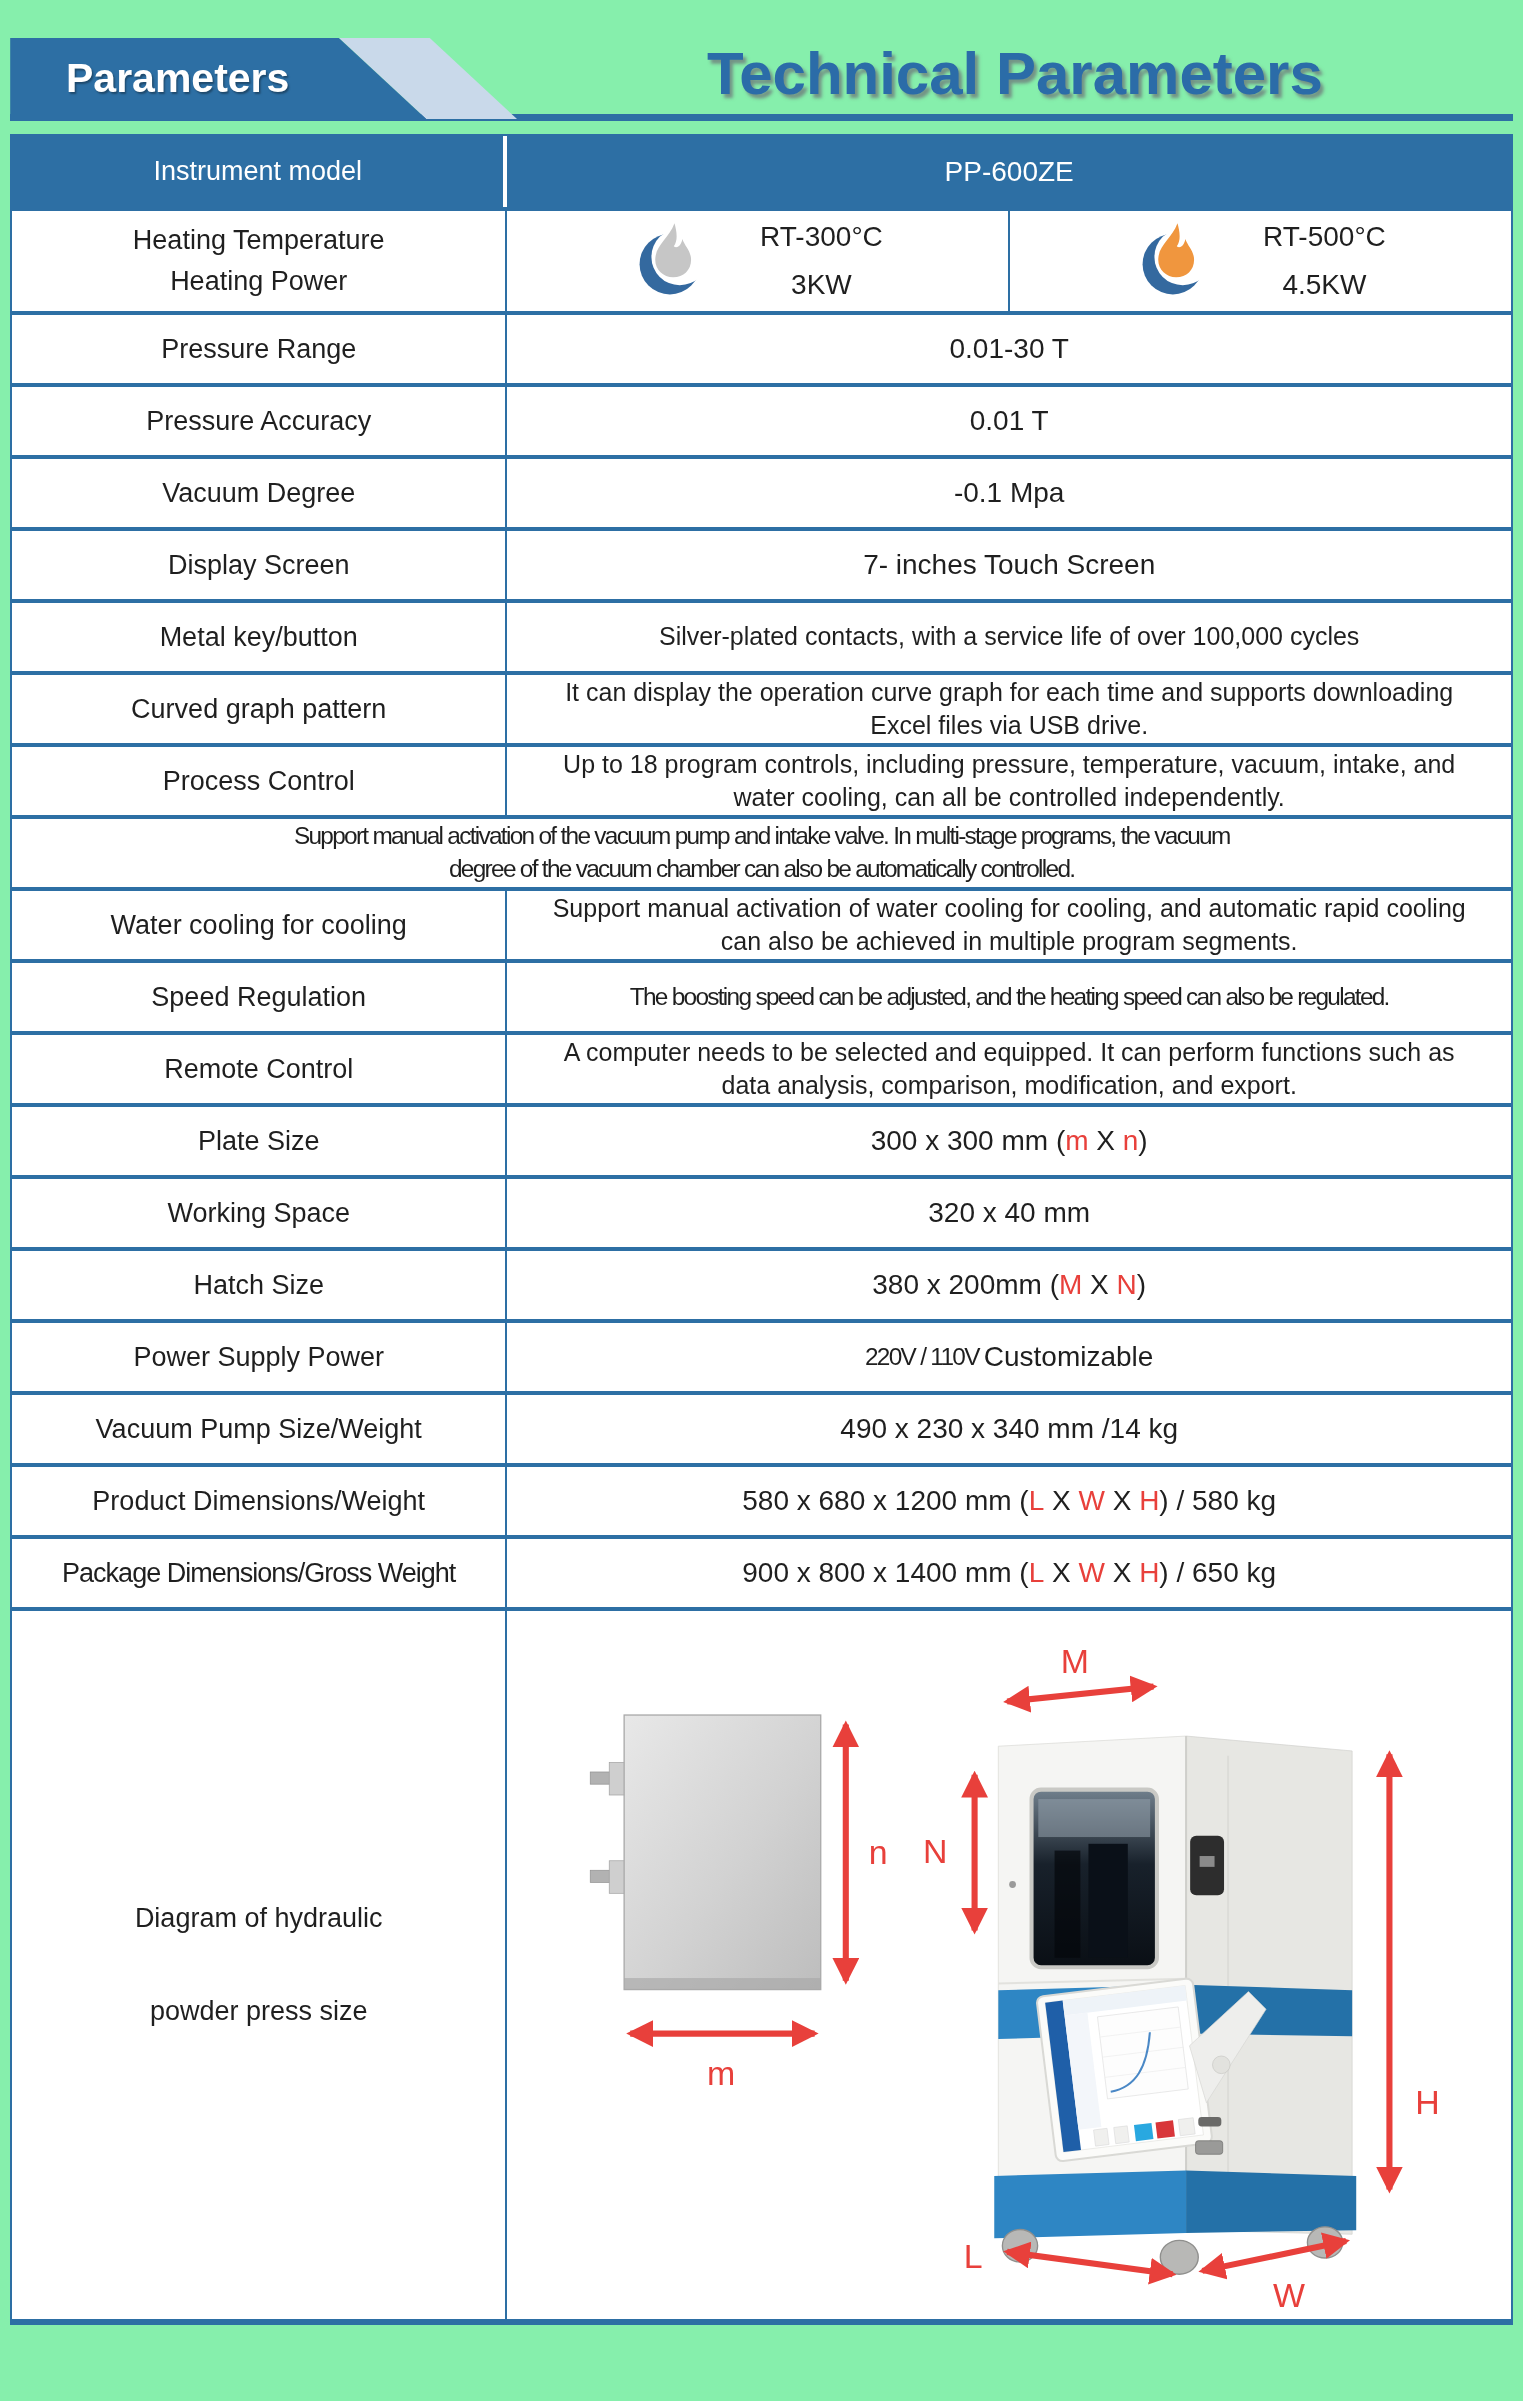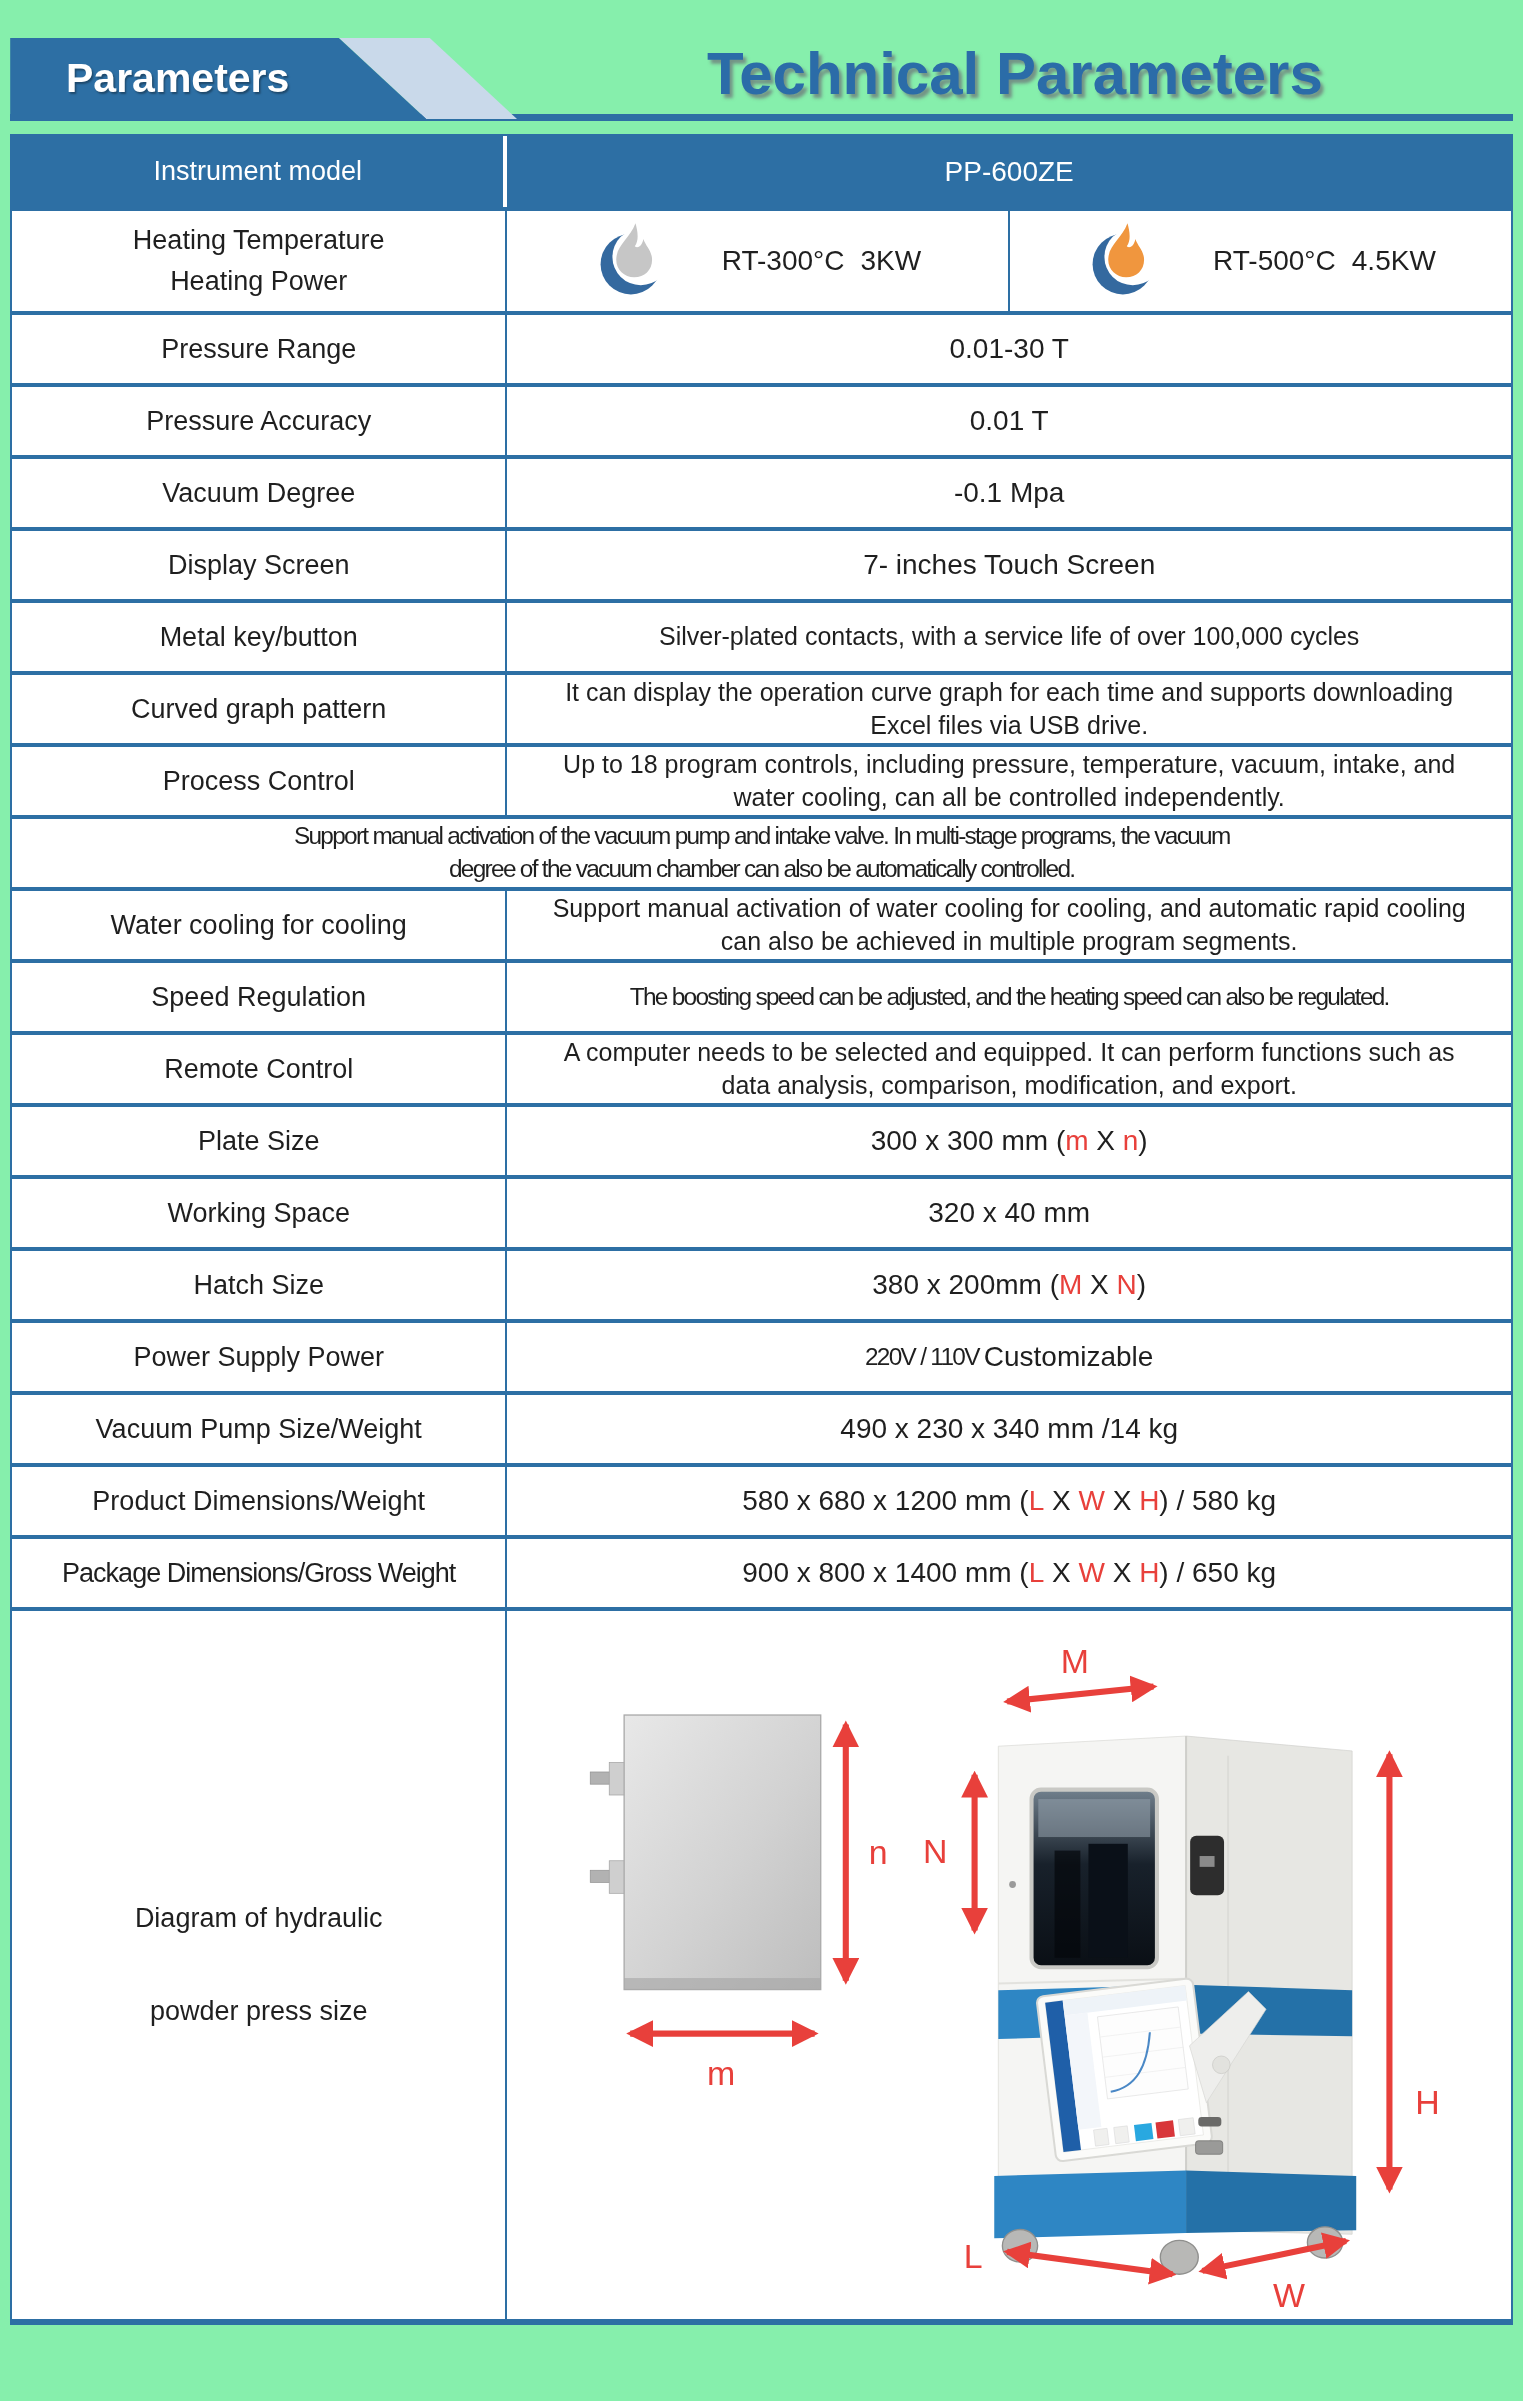--- a/index.html
+++ b/index.html
@@ -36,21 +36,21 @@
   .cond{letter-spacing:-1.7px;font-size:24.4px;}
   .tight{letter-spacing:-1px;}
   .red{color:#e8403b;}
   .vparts span{white-space:pre;}
   .lbl2{margin-top:9.5px;}
 
   
   .cell.split{padding:0;align-items:stretch;}
   .hcell{flex:1;display:flex;align-items:center;justify-content:center;gap:28.5px;}
   .hcell + .hcell{border-left:2.7px solid #2d6fa4;}
-  .htxt{display:flex;flex-direction:row;gap:16px;font-size:28px;margin-left:20px;}
+  .htxt{display:flex;flex-direction:column;gap:16px;font-size:28px;margin-left:20px;}
 
   
   .diag-label div{font-size:27px;}
   .diag-label .gap{margin-top:62px;}
   .cell.diagram-cell{padding:0;}
   .diagram-cell svg{display:block;width:1003px;height:707px;}
 </style>
 </head>
 <body>
 

